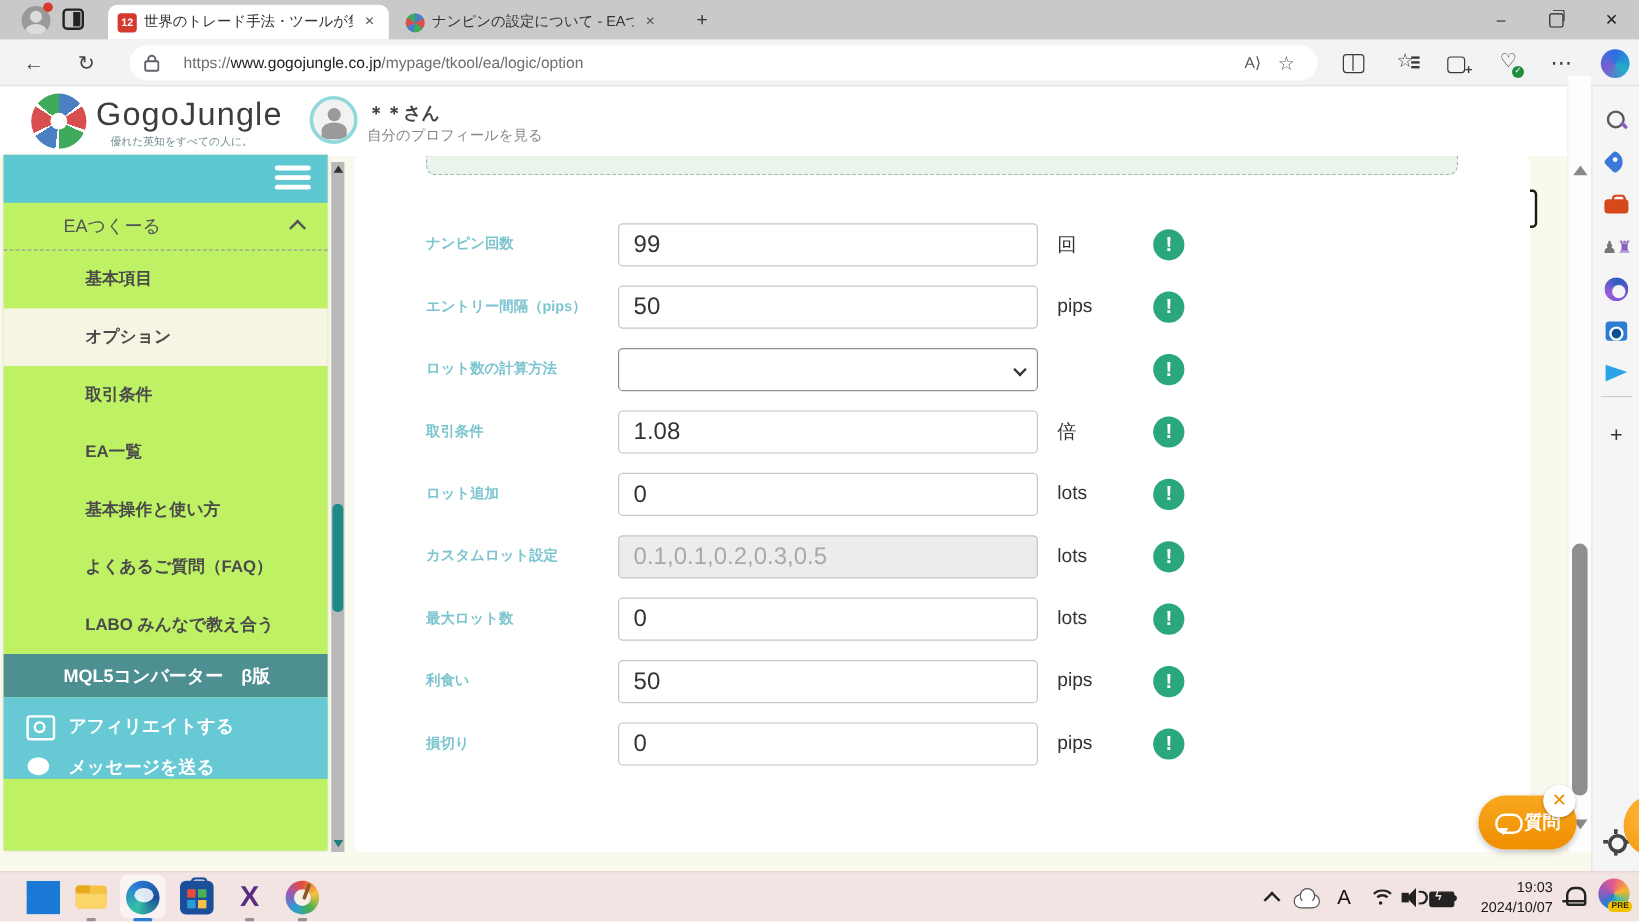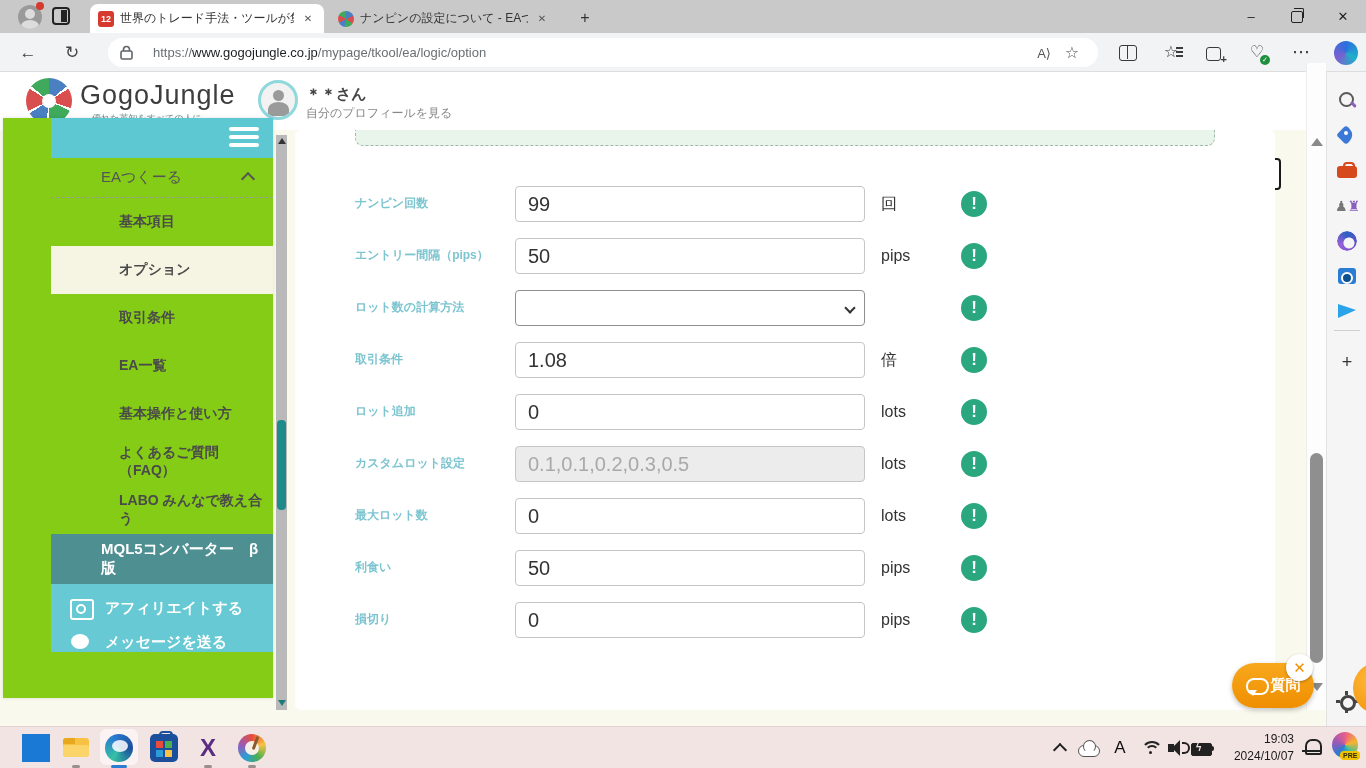--- a/index.html
+++ b/index.html
@@ -119,30 +119,30 @@
   .cart .w1 { left:4px; } .cart .w2 { left:14px; }
   .book { position:absolute; left:1076px; top:90px; width:26px; height:22px; }
   .book::before { content:""; position:absolute; left:0; top:1px; width:11px; height:18px; border:2.4px solid #8a8f93; border-right:1.2px solid #8a8f93; border-radius:3px 0 0 3px; }
   .book::after { content:""; position:absolute; right:0; top:1px; width:11px; height:18px; border:2.4px solid #8a8f93; border-left:1.2px solid #8a8f93; border-radius:0 3px 3px 0; }
   .lang-box { position:absolute; left:1120px; top:86px; width:161px; height:32px; border:2px solid #1a1a1a; border-radius:4px; background:#fff; display:flex; align-items:center; padding:0 12px; }
   .lang-flag { width:11px; height:11px; border-radius:50%; background:#c0392b; margin-right:12px; }
   .lang-label { font-size:15px; font-weight:bold; color:#111; flex:1; }
   .lang-chev { width:10px; height:10px; border-right:2px solid #111; border-bottom:2px solid #111; transform:rotate(45deg) translateY(-3px); }
 
   
-  .sidemenu { position:absolute; left:3px; top:118px; width:270px; height:580px; background:#84cc16; box-shadow:0 0 4px rgba(0,0,0,.12);padding-left:48px; }
+  .sidemenu { position:absolute; left:3px; top:129px; width:270px; height:580px; background:#bef264; box-shadow:0 0 4px rgba(0,0,0,.12); }
   .sm-topbar { height:40px; background:#5ec8d2; position:relative; }
   .hamburger { position:absolute; right:14px; top:9px; width:30px; height:22px; }
   .hamburger span { display:block; width:30px; height:4px; background:#fff; border-radius:2px; margin-bottom:4px; }
   .sm-section { height:40px; display:flex; align-items:center; padding-left:50px; border-bottom:1px dashed #9a9a9a; position:relative; }
   .sm-section .lbl { font-size:15px; color:#555; }
   .sm-chev-up { position:absolute; right:20px; top:16px; width:10px; height:10px; border-left:2.4px solid #555; border-top:2.4px solid #555; transform:rotate(45deg); }
   .sm-item { height:48px; display:flex; align-items:center; padding-left:68px; font-size:14px; font-weight:bold; color:#4a4a4a; }
   .sm-item.active { background:#f6f5e3; }
-  .sm-banner { height:50px; display:flex; align-items:center; padding-left:50px; background:#4e8f92; color:#fff; font-size:15px; font-weight:bold; }
+  .sm-banner { height:36px; display:flex; align-items:center; padding-left:50px; background:#4e8f92; color:#fff; font-size:15px; font-weight:bold; }
   .sm-footer { background:#66c9d4; color:#fff; }
   .sm-fitem { height:48px; display:flex; align-items:center; padding-left:18px; font-size:15px; font-weight:bold; color:#fff; }
   .sm-fitem .ficon { width:24px; height:24px; margin-right:12px; position:relative; }
   .ico-person-plus::before { content:""; position:absolute; left:4px; top:2px; width:9px; height:9px; border-radius:50%; background:#fff; }
   .ico-person-plus::after { content:""; position:absolute; left:0px; top:12px; width:17px; height:10px; border-radius:8px 8px 0 0; background:#fff; }
   .ico-person-plus .plus { position:absolute; right:0; bottom:2px; font-size:12px; font-weight:bold; color:#fff; }
   .ico-person-plus .plus::before { content:"+"; }
   .ico-affiliate::before { content:""; position:absolute; left:1px; top:3px; width:20px; height:17px; border:2.4px solid #fff; border-radius:3px; }
   .ico-affiliate::after { content:""; position:absolute; left:7px; top:8px; width:6px; height:6px; border:2px solid #fff; border-radius:50%; }
   .ico-msg::before { content:""; position:absolute; left:2px; top:4px; width:18px; height:15px; border-radius:50%; background:#fff; }

